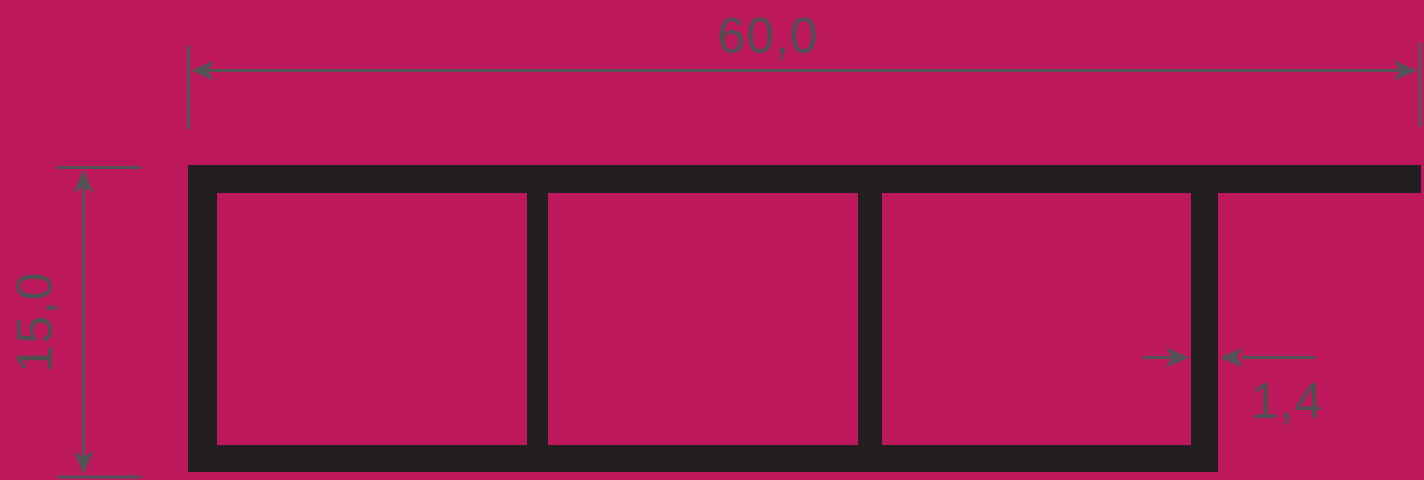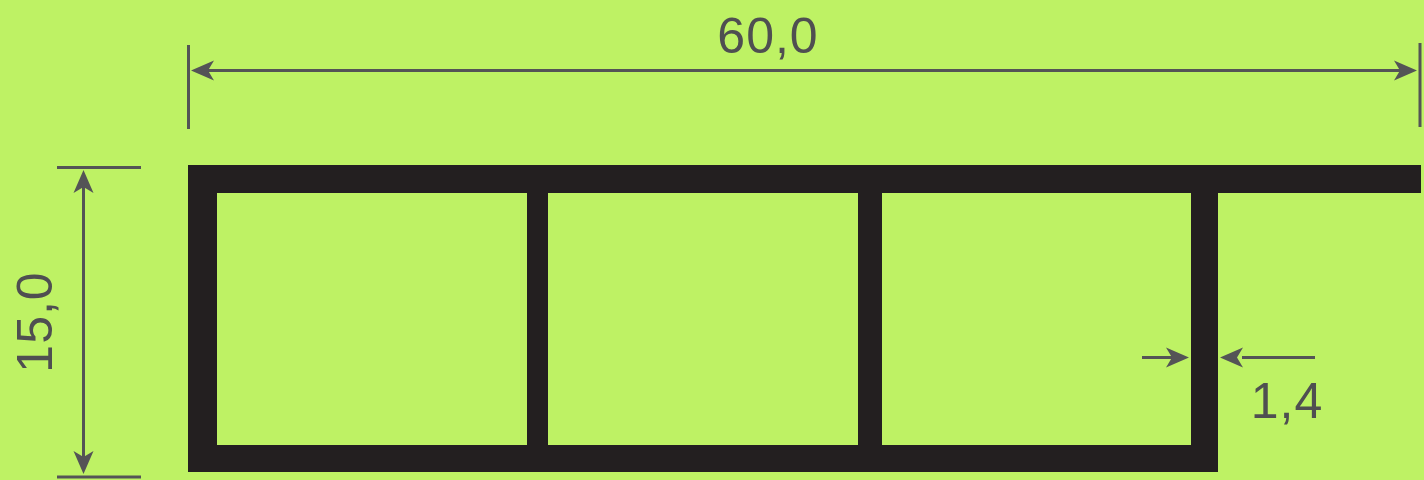--- a/index.html
+++ b/index.html
@@ -4,21 +4,21 @@
 <style>
   html, body {
     margin: 0;
     padding: 0;
     background: #ffffff;
   }
   .stage {
     position: relative;
     width: 1424px;
     height: 480px;
-    background: #bef264;
+    background: #be185d;
     overflow: hidden;
   }
   svg {
     display: block;
     width: 1424px;
     height: 480px;
   }
   .dim-text {
     font-family: "Liberation Sans", "DejaVu Sans", sans-serif;
     font-weight: 400;

